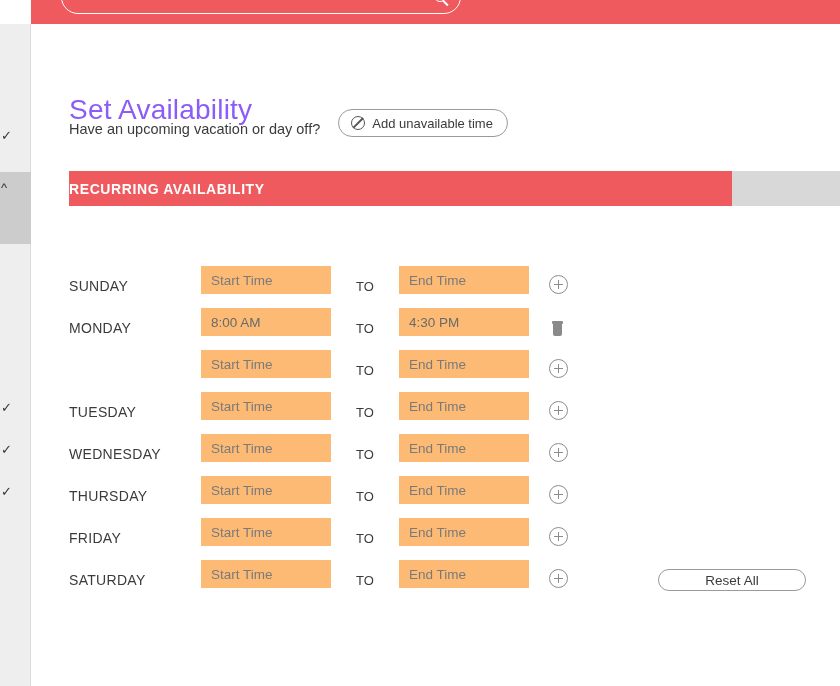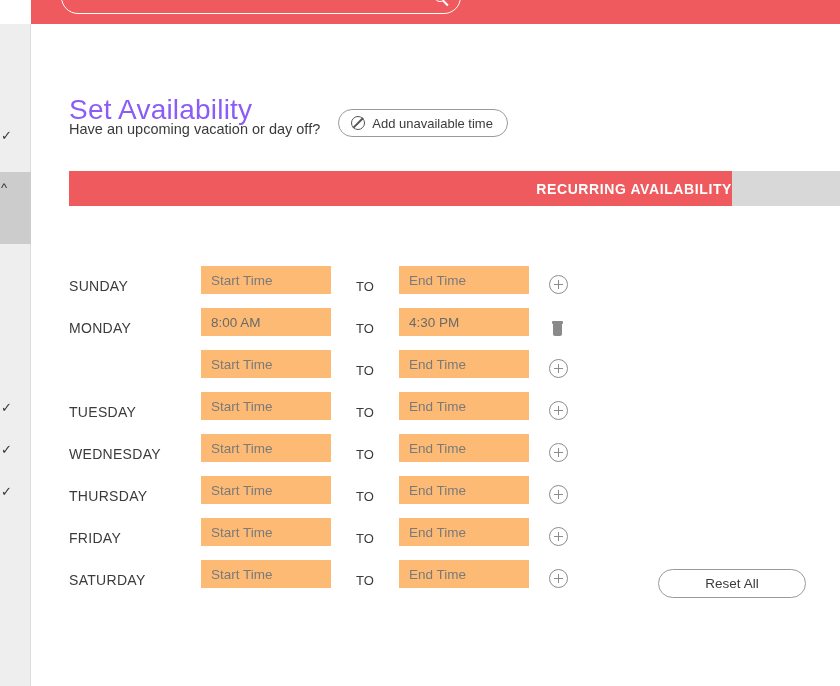--- a/index.html
+++ b/index.html
@@ -151,21 +151,21 @@
     left: 37px;
     top: 147px;
     display: flex;
     width: 771px;
     height: 35px;
   }
   .tab {
     height: 35px;
     display: flex;
     align-items: center;
-    justify-content: flex-end;
+    justify-content: flex-start;
     font-size: 14px;
     letter-spacing: .6px;
     font-weight: bold;
     cursor: pointer;
   }
   .tab-active {
     width: 663px;
     background: #ee5a5d;
     color: #ffffff;
   }
@@ -262,21 +262,21 @@
     width: 9px; height: 12px;
     background: #8a8a8a;
     border-radius: 0 0 2px 2px;
   }
 
   .btn-reset {
     position: absolute;
     left: 626px;
     top: 545px;
     width: 148px;
-    height: 29px;
+    height: 22px;
     border: 1px solid #9a9a9a;
     border-radius: 15px;
     background: #ffffff;
     color: #3b3b3b;
     font-size: 13.5px;
     cursor: pointer;
     font-family: "Liberation Sans", sans-serif;
   }
 </style>
 </head>

